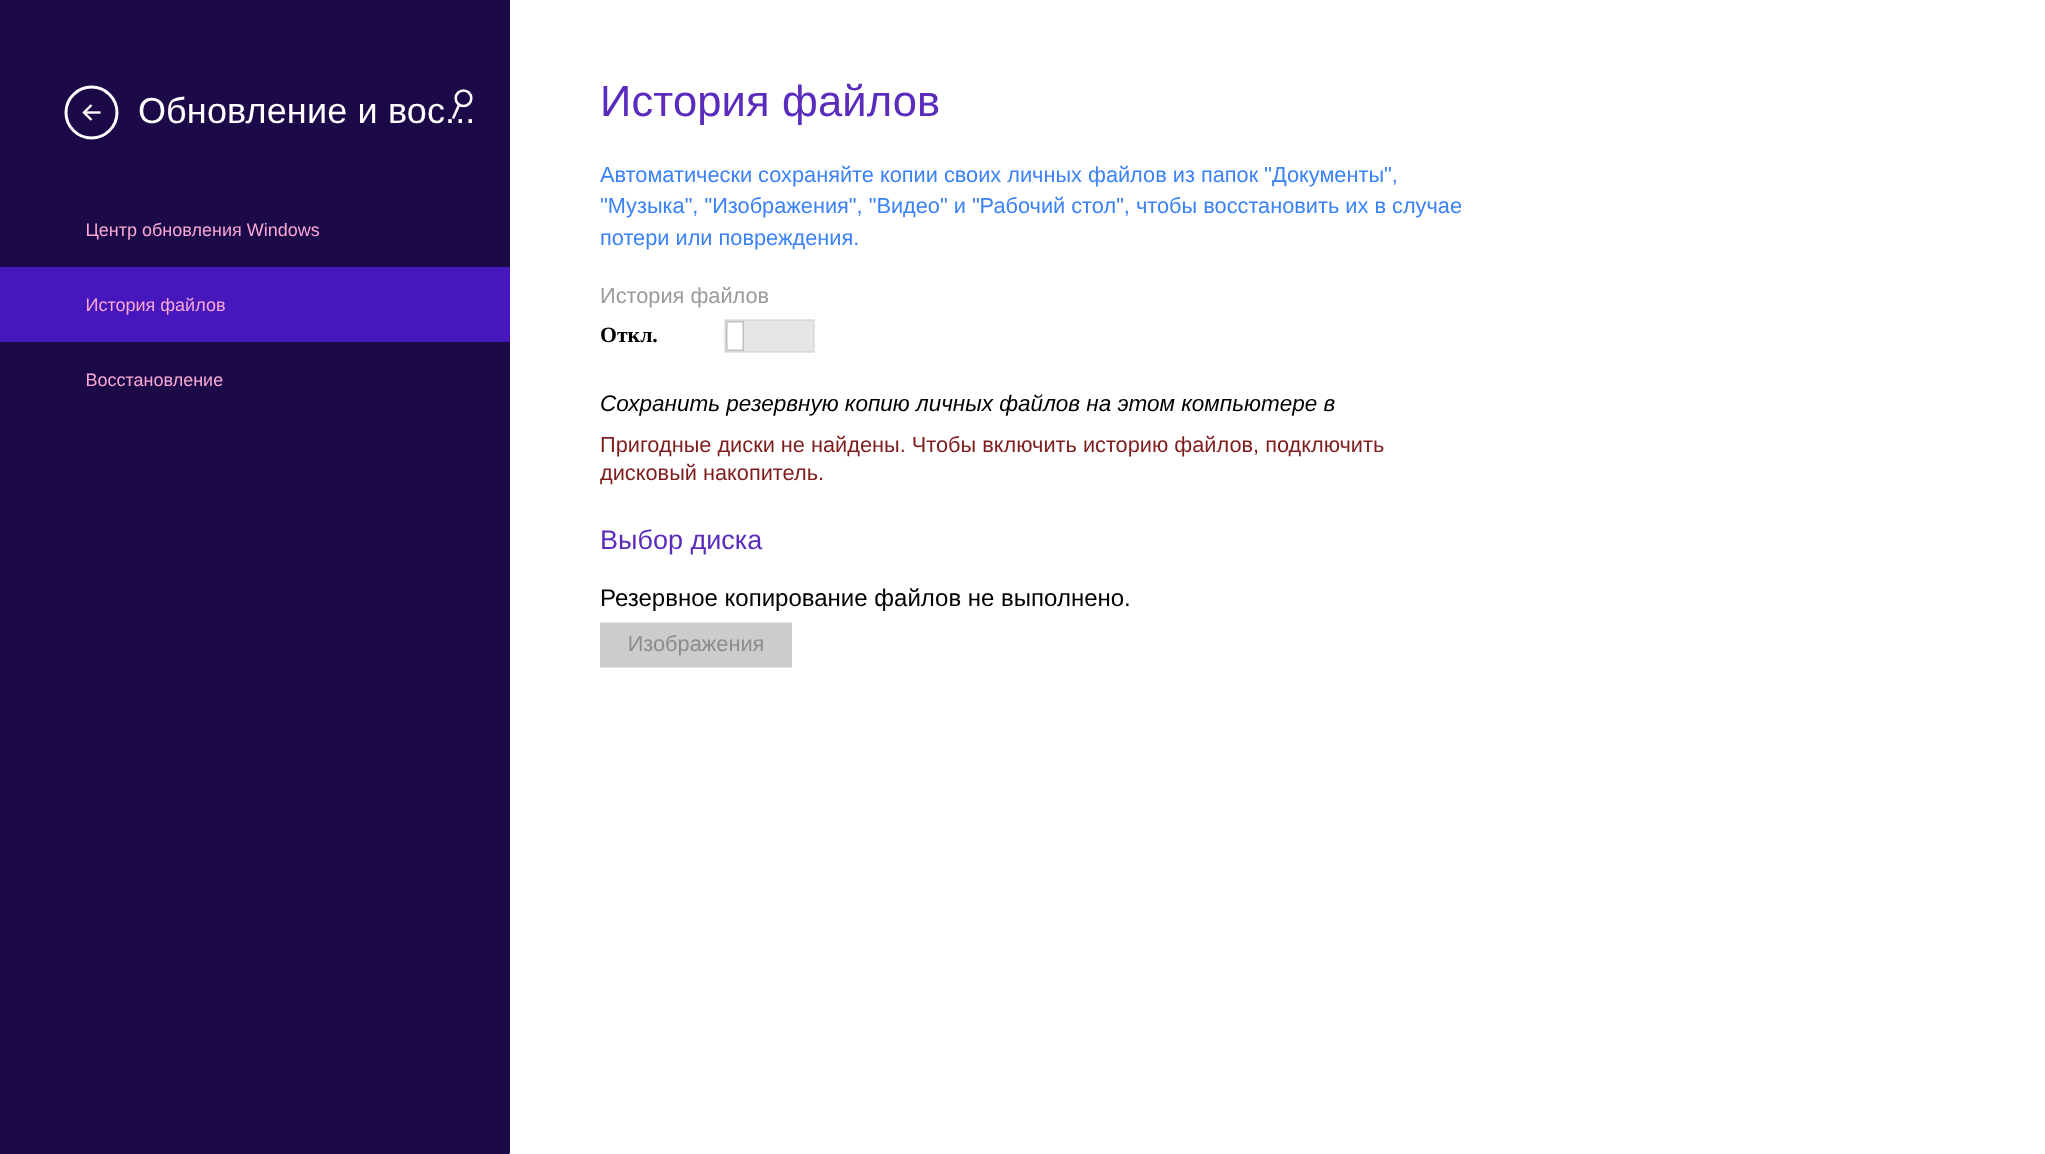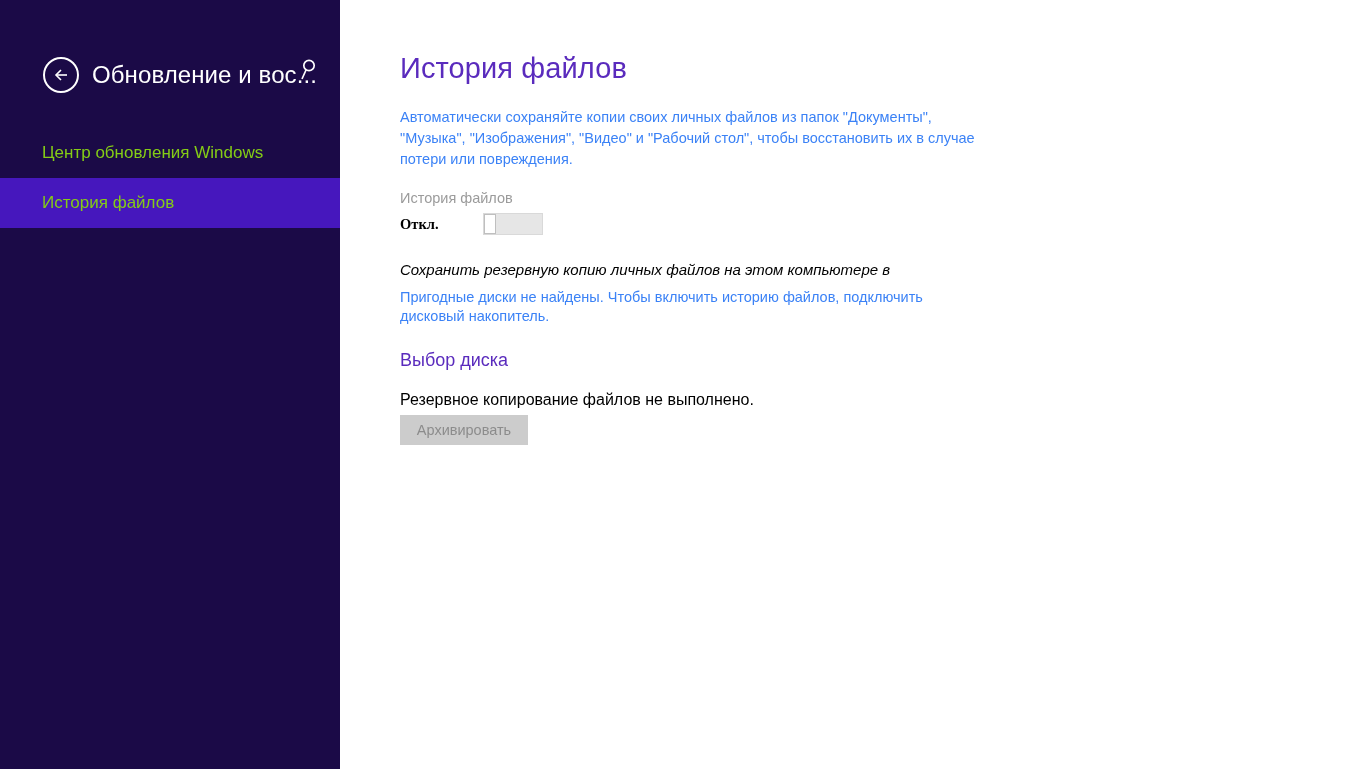--- a/index.html
+++ b/index.html
@@ -67,23 +67,23 @@
     cursor: pointer;
   }
   .nav-list {
     margin-top: 28px;
     list-style: none;
     padding: 0;
   }
   .nav-item {
     height: 50px;
     line-height: 50px;
-    padding-left: 42px;
-    font-size: 17px;
-    color: #84cc16;
+    padding-left: 57px;
+    font-size: 12px;
+    color: #f9a8d4;
     cursor: pointer;
     white-space: nowrap;
   }
   .nav-item.selected {
     background: #4617bd;
   }
 
   
   .content {
     flex: 1 1 auto;
@@ -159,21 +159,21 @@
     color: #000000;
     font-style: italic;
   }
   .drive-status {
     position: absolute;
     left: 60px;
     top: 288px;
     width: 585px;
     font-size: 14.5px;
     line-height: 19px;
-    color: #3b82f6;
+    color: #7f1d1d;
   }
   .select-drive-link {
     position: absolute;
     left: 60px;
     top: 350px;
     font-size: 18px;
     color: #5a2bbd;
     text-decoration: none;
     cursor: pointer;
   }
@@ -219,20 +219,21 @@
     <div class="search-icon">
       <svg width="22" height="26" viewBox="0 0 22 26" aria-hidden="true">
         <circle cx="11" cy="7.5" r="5.2" fill="none" stroke="#ffffff" stroke-width="1.7"></circle>
         <line x1="8" y1="12" x2="4" y2="21" stroke="#ffffff" stroke-width="1.7"></line>
       </svg>
     </div>
 
     <ul class="nav-list">
       <li class="nav-item">Центр обновления Windows</li>
       <li class="nav-item selected">История файлов</li>
+      <li class="nav-item">Восстановление</li>
     </ul>
   </div>
 
   <div class="content">
 
     <div class="page-title">История файлов</div>
 
     <div class="intro">Автоматически сохраняйте копии своих личных файлов из папок "Документы", "Музыка", "Изображения", "Видео" и "Рабочий стол", чтобы восстановить их в случае потери или повреждения.</div>
 
     <div class="section-label">История файлов</div>
@@ -245,16 +246,16 @@
     </div>
 
     <div class="save-label">Сохранить резервную копию личных файлов на этом компьютере в</div>
 
     <div class="drive-status">Пригодные диски не найдены. Чтобы включить историю файлов, подключить дисковый накопитель.</div>
 
     <a class="select-drive-link" href="#">Выбор диска</a>
 
     <div class="backup-status">Резервное копирование файлов не выполнено.</div>
 
-    <button class="archive-button" disabled="">Архивировать</button>
+    <button class="archive-button" disabled="">Изображения</button>
 
   </div>
 </div>
 
 </body></html>

